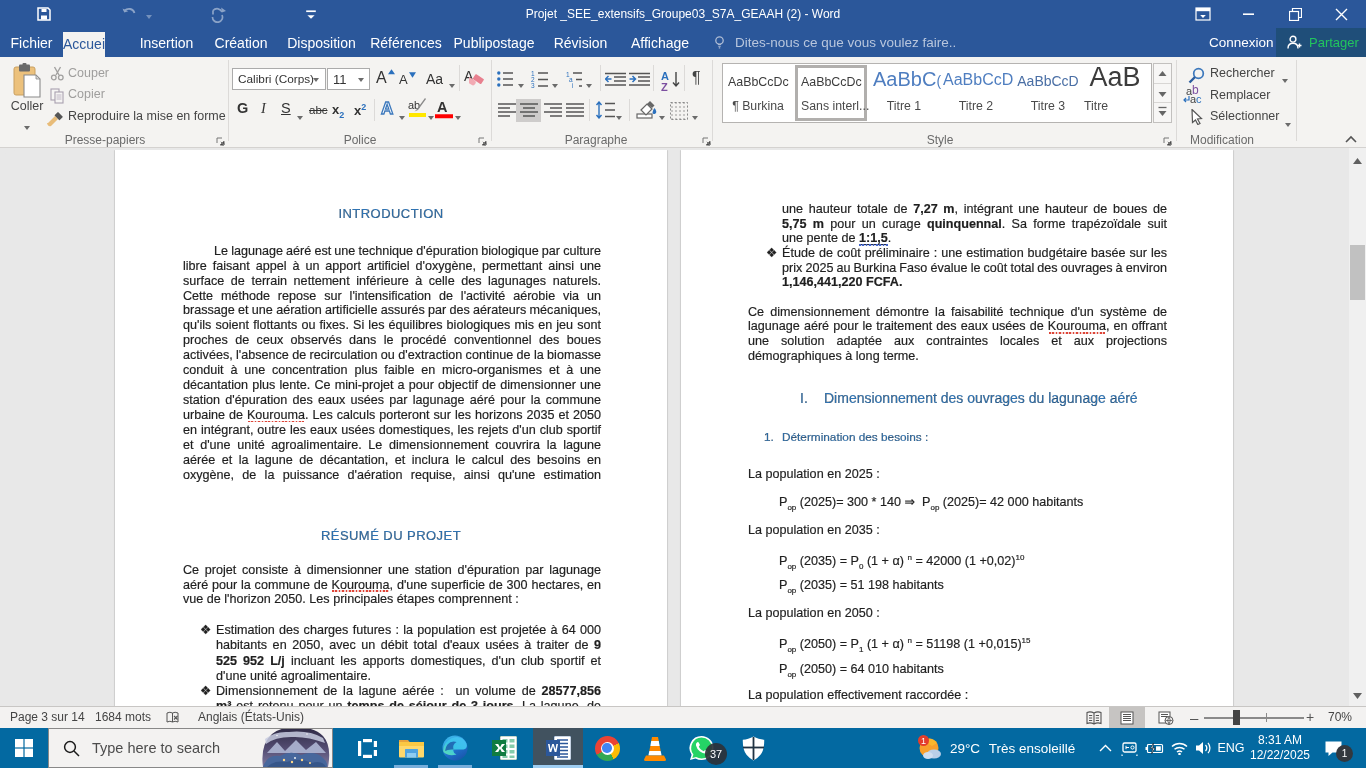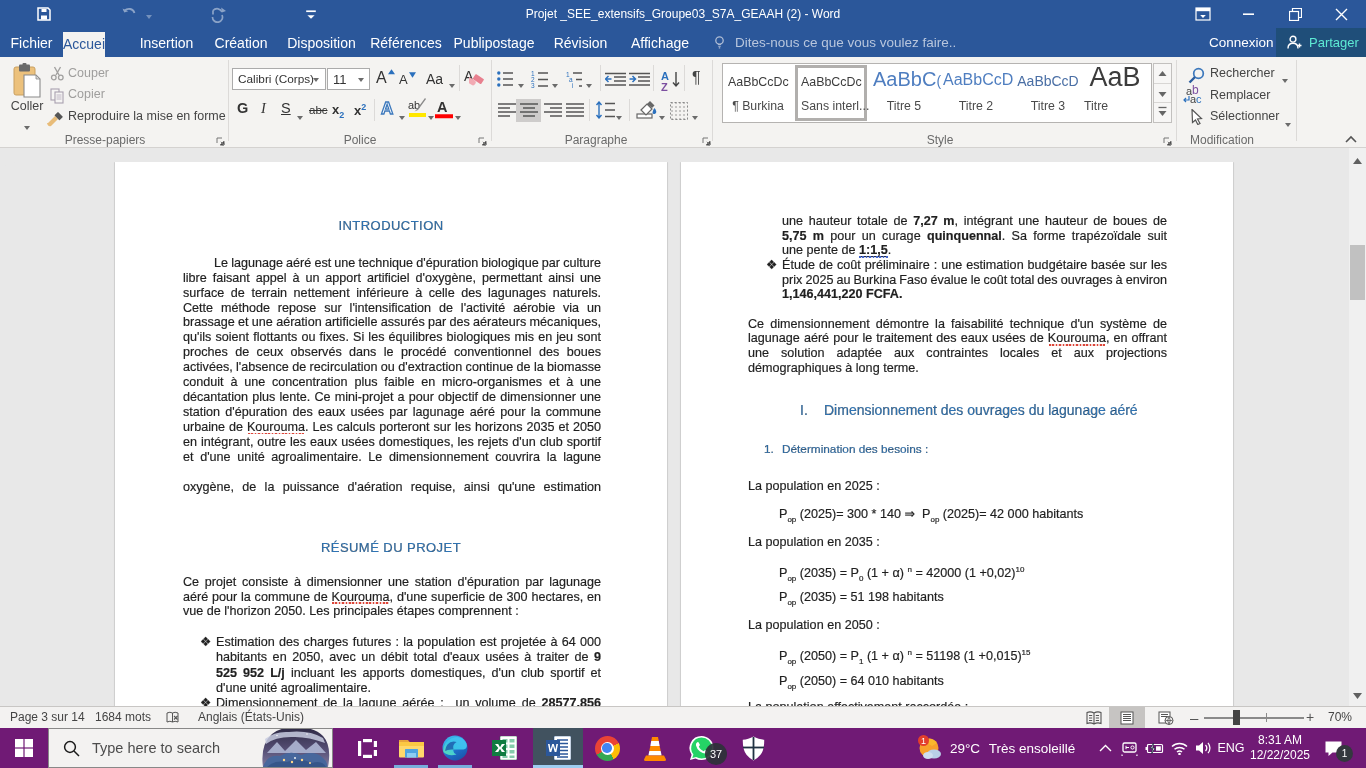--- a/index.html
+++ b/index.html
@@ -8,47 +8,47 @@
   #titlebar { position:absolute; left:0; top:0; width:1366px; height:28px; background:#2b579a; color:#fff; }
   .qat { position:absolute; top:0; height:28px; display:flex; align-items:center; color:#fff; }
   #titletext { position:absolute; top:0; left:0; width:1366px; height:28px; line-height:29px; text-align:center; font-size:12px; color:#fff; }
   .wbtn { position:absolute; top:0; width:46px; height:28px; color:#fff; display:flex; align-items:center; justify-content:center; }
   
   #tabrow { position:absolute; left:0; top:28px; width:1366px; height:29px; background:#2b579a; }
   .tab { position:absolute; top:0; height:29px; line-height:30px; color:#fff; font-size:14px; text-align:center; }
   .tab.active { background:#f4f3f1; color:#2b579a; top:4px; height:25px; line-height:25px; }
   #tellme { position:absolute; left:712px; top:0; height:29px; line-height:30px; color:#b8c6dd; font-size:13.5px; }
   #connexion { position:absolute; left:1209px; top:0; height:29px; line-height:30px; color:#fff; font-size:13.5px; }
-  #partager { position:absolute; left:1276px; top:0; width:90px; height:29px; line-height:30px; background:#1f4e79; color:#5eead4; font-size:13px; }
+  #partager { position:absolute; left:1276px; top:0; width:90px; height:29px; line-height:30px; background:#1f4e79; color:#22c55e; font-size:13px; }
   
   #ribbon { position:absolute; left:0; top:57px; width:1366px; height:91px; background:#f4f3f1; border-bottom:1px solid #d4d2d0; font-size:12.5px; color:#454545; }
   .gsep { position:absolute; top:3px; height:81px; width:1px; background:#dcdad8; }
   .glabel { position:absolute; top:76px; height:15px; font-size:12px; color:#6a6a6a; text-align:center; }
   .dim { color:#9f9e9d; }
   .combo { position:absolute; background:#fff; border:1px solid #ababab; font-size:13px; color:#333; }
   .arrow-down { display:inline-block; width:0; height:0; border-left:3.5px solid transparent; border-right:3.5px solid transparent; border-top:4px solid #6b6b6b; }
   
-  #doc { position:absolute; left:0; top:162px; width:1366px; height:574px; background:#e8e8e8; overflow:hidden;border-radius:15px; }
+  #doc { position:absolute; left:0; top:150px; width:1366px; height:574px; background:#e8e8e8; overflow:hidden;border-radius:15px; }
   .page { position:absolute; top:0; height:558px; width:552px; background:#fff; box-shadow:0 0 1.5px rgba(0,0,0,.4); }
   #page1 { left:115px; }
   #page2 { left:681px;padding-left:8px; }
   .page { font-size:12.6px; color:#1f1f1f; -webkit-text-stroke:0.18px #1f1f1f; }
   .pl { position:absolute; height:15px; line-height:14.95px; white-space:nowrap; }
   .jl { text-align:justify; text-align-last:justify; }
   .h1 { position:absolute; color:#2e74b5; font-size:13px; width:552px; text-align:center; letter-spacing:0.45px; }
   .squig { position:relative; }
   .squig::after { content:""; position:absolute; left:1px; right:1px; bottom:-0.5px; height:1.6px; background:repeating-linear-gradient(90deg,#dd4538 0 1.6px,rgba(221,69,56,0.25) 1.6px 3.4px); }
   .bsquig { position:relative; }
   .bsquig::after { content:""; position:absolute; left:0; right:0; bottom:-0.5px; height:1.6px; background:repeating-linear-gradient(90deg,#4466cc 0 1.6px,rgba(68,102,204,0.25) 1.6px 3.4px); }
   
   #vscroll { position:absolute; left:1349px; top:148px; width:17px; height:558px; background:#f0f0f0; }
   
   #statusbar { position:absolute; left:0; top:706px; width:1366px; height:22px; background:#f3f2f1; border-top:1px solid #c8c6c4; font-size:12px; color:#444; }
   
-  #taskbar { position:absolute; left:0; top:728px; width:1366px; height:40px; background:#701a75; }
+  #taskbar { position:absolute; left:0; top:728px; width:1366px; height:40px; background:#0369a1; }
   #searchbox { position:absolute; left:48px; top:0px; width:285px; height:40px; background:#f3f2f1; border:1px solid #888; display:flex; align-items:center; }
   .tbicon { position:absolute; top:0; width:44px; height:40px; display:flex; align-items:center; justify-content:center; }
   .tray { position:absolute; top:0; height:40px; display:flex; align-items:center; justify-content:center; color:#fff; }
 </style></head>
 <body>
 <div id="app">
   <div id="titlebar">
     <div class="qat" style="left:36px;">
       <svg width="16" height="16" viewBox="0 0 16 16">
           <path d="M2 2h10l2 2v10H2z" fill="none" stroke="#fff" stroke-width="1.5"></path>
@@ -275,21 +275,21 @@
       </svg>
     <div class="gsep" style="left:712px;"></div>
 
     <div style="position:absolute;left:722px;top:6px;width:430px;height:60px;background:#fff;border:1px solid #b5b3b1;"></div>
     <div style="position:absolute;left:795px;top:8px;width:72px;height:56px;border:3px solid #b1afad;background:#fff;"></div>
     <div style="position:absolute;left:728px;top:18px;width:60px;text-align:center;font-size:12.4px;color:#3c3c3c;">AaBbCcDc</div>
     <div style="position:absolute;left:728px;top:42px;width:60px;text-align:center;font-size:12.3px;white-space:nowrap;color:#4a4a4a;">¶ Burkina</div>
     <div style="position:absolute;left:801px;top:18px;width:60px;text-align:center;font-size:12.4px;color:#3c3c3c;">AaBbCcDc</div>
     <div style="position:absolute;left:801px;top:42px;width:60px;text-align:center;font-size:12.3px;white-space:nowrap;color:#4a4a4a;">Sans interl...</div>
     <div style="position:absolute;left:873px;top:11px;width:62px;text-align:center;font-size:20px;color:#4f7ec0;">AaBbC<span style="font-size:14px;">(</span></div>
-    <div style="position:absolute;left:873px;top:42px;width:62px;text-align:center;font-size:12.3px;white-space:nowrap;color:#4a4a4a;">Titre 5</div>
+    <div style="position:absolute;left:873px;top:42px;width:62px;text-align:center;font-size:12.3px;white-space:nowrap;color:#4a4a4a;">Titre 1</div>
     <div style="position:absolute;left:943px;top:14px;width:66px;text-align:center;font-size:16px;color:#4f7ec0;">AaBbCcD</div>
     <div style="position:absolute;left:943px;top:42px;width:66px;text-align:center;font-size:12.3px;white-space:nowrap;color:#4a4a4a;">Titre 2</div>
     <div style="position:absolute;left:1015px;top:16px;width:66px;text-align:center;font-size:14px;color:#4a6fa5;">AaBbCcD</div>
     <div style="position:absolute;left:1015px;top:42px;width:66px;text-align:center;font-size:12.3px;white-space:nowrap;color:#4a4a4a;">Titre 3</div>
     <div style="position:absolute;left:1084px;top:5px;width:62px;text-align:center;font-size:27px;font-weight:300;color:#3c3c3c;">AaB</div>
     <div style="position:absolute;left:1084px;top:42px;width:62px;font-size:12.3px;white-space:nowrap;color:#4a4a4a;">Titre</div>
     <div style="position:absolute;left:1153px;top:6px;width:19px;height:60px;border:1px solid #c2c0be;background:#f7f6f5;">
       <div style="height:19px;text-align:center;"><svg width="9" height="8" viewBox="0 0 9 8" style="margin-top:6px;">
             <path d="M4.5 1 L8.5 6 H0.5 Z" fill="#666"></path>
           </svg></div>
@@ -344,20 +344,21 @@
       <div class="pl jl" style="left:68px;top:153.4px;width:418px;word-spacing:-0.5px;">brassage et une aération artificielle assurés par des aérateurs mécaniques,</div>
       <div class="pl jl" style="left:68px;top:168.3px;width:418px;">qu'ils soient flottants ou fixes. Si les équilibres biologiques mis en jeu sont</div>
       <div class="pl jl" style="left:68px;top:183.3px;width:418px;">proches de ceux observés dans le procédé conventionnel des boues</div>
       <div class="pl jl" style="left:68px;top:198.2px;width:418px;word-spacing:-0.4px;">activées, l'absence de recirculation ou d'extraction continue de la biomasse</div>
       <div class="pl jl" style="left:68px;top:213.1px;width:418px;">conduit à une concentration plus faible en micro-organismes et à une</div>
       <div class="pl jl" style="left:68px;top:228.1px;width:418px;">décantation plus lente. Ce mini-projet a pour objectif de dimensionner une</div>
       <div class="pl jl" style="left:68px;top:243.0px;width:418px;">station d'épuration des eaux usées par lagunage aéré pour la commune</div>
       <div class="pl jl" style="left:68px;top:257.9px;width:418px;">urbaine de <span class="squig">Kourouma</span>. Les calculs porteront sur les horizons 2035 et 2050</div>
       <div class="pl jl" style="left:68px;top:272.9px;width:418px;">en intégrant, outre les eaux usées domestiques, les rejets d'un club sportif</div>
       <div class="pl jl" style="left:68px;top:287.8px;width:418px;">et d'une unité agroalimentaire. Le dimensionnement couvrira la lagune</div>
+      <div class="pl jl" style="left:68px;top:302.7px;width:418px;">aérée et la lagune de décantation, et inclura le calcul des besoins en</div>
       <div class="pl jl" style="left:68px;top:317.7px;width:418px;">oxygène, de la puissance d'aération requise, ainsi qu'une estimation</div>
       <div class="h1" style="top:378px;">RÉSUMÉ DU PROJET</div>
       <div class="pl jl" style="left:68px;top:412.5px;width:418px;">Ce projet consiste à dimensionner une station d'épuration par lagunage</div>
       <div class="pl jl" style="left:68px;top:427.5px;width:418px;">aéré pour la commune de <span class="squig">Kourouma</span>, d'une superficie de 300 hectares, en</div>
       <div class="pl" style="left:68px;top:442.4px;width:418px;">vue de l'horizon 2050. Les principales étapes comprennent :</div>
       <div class="pl" style="left:85px;top:473.3px;">❖</div>
       <div class="pl jl" style="left:101px;top:473.3px;width:385px;">Estimation des charges futures : la population est projetée à 64 000</div>
       <div class="pl jl" style="left:101px;top:488.4px;width:385px;">habitants en 2050, avec un débit total d'eaux usées à traiter de <b>9</b></div>
       <div class="pl jl" style="left:101px;top:503.6px;width:385px;"><b>525 952 L/j</b> incluant les apports domestiques, d'un club sportif et</div>
       <div class="pl" style="left:101px;top:518.7px;width:385px;">d'une unité agroalimentaire.</div>

